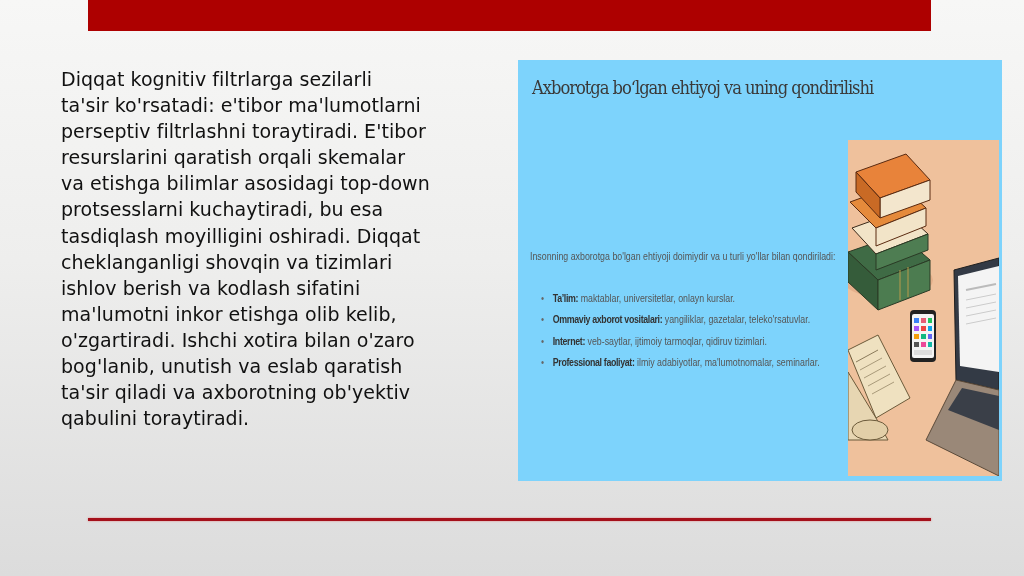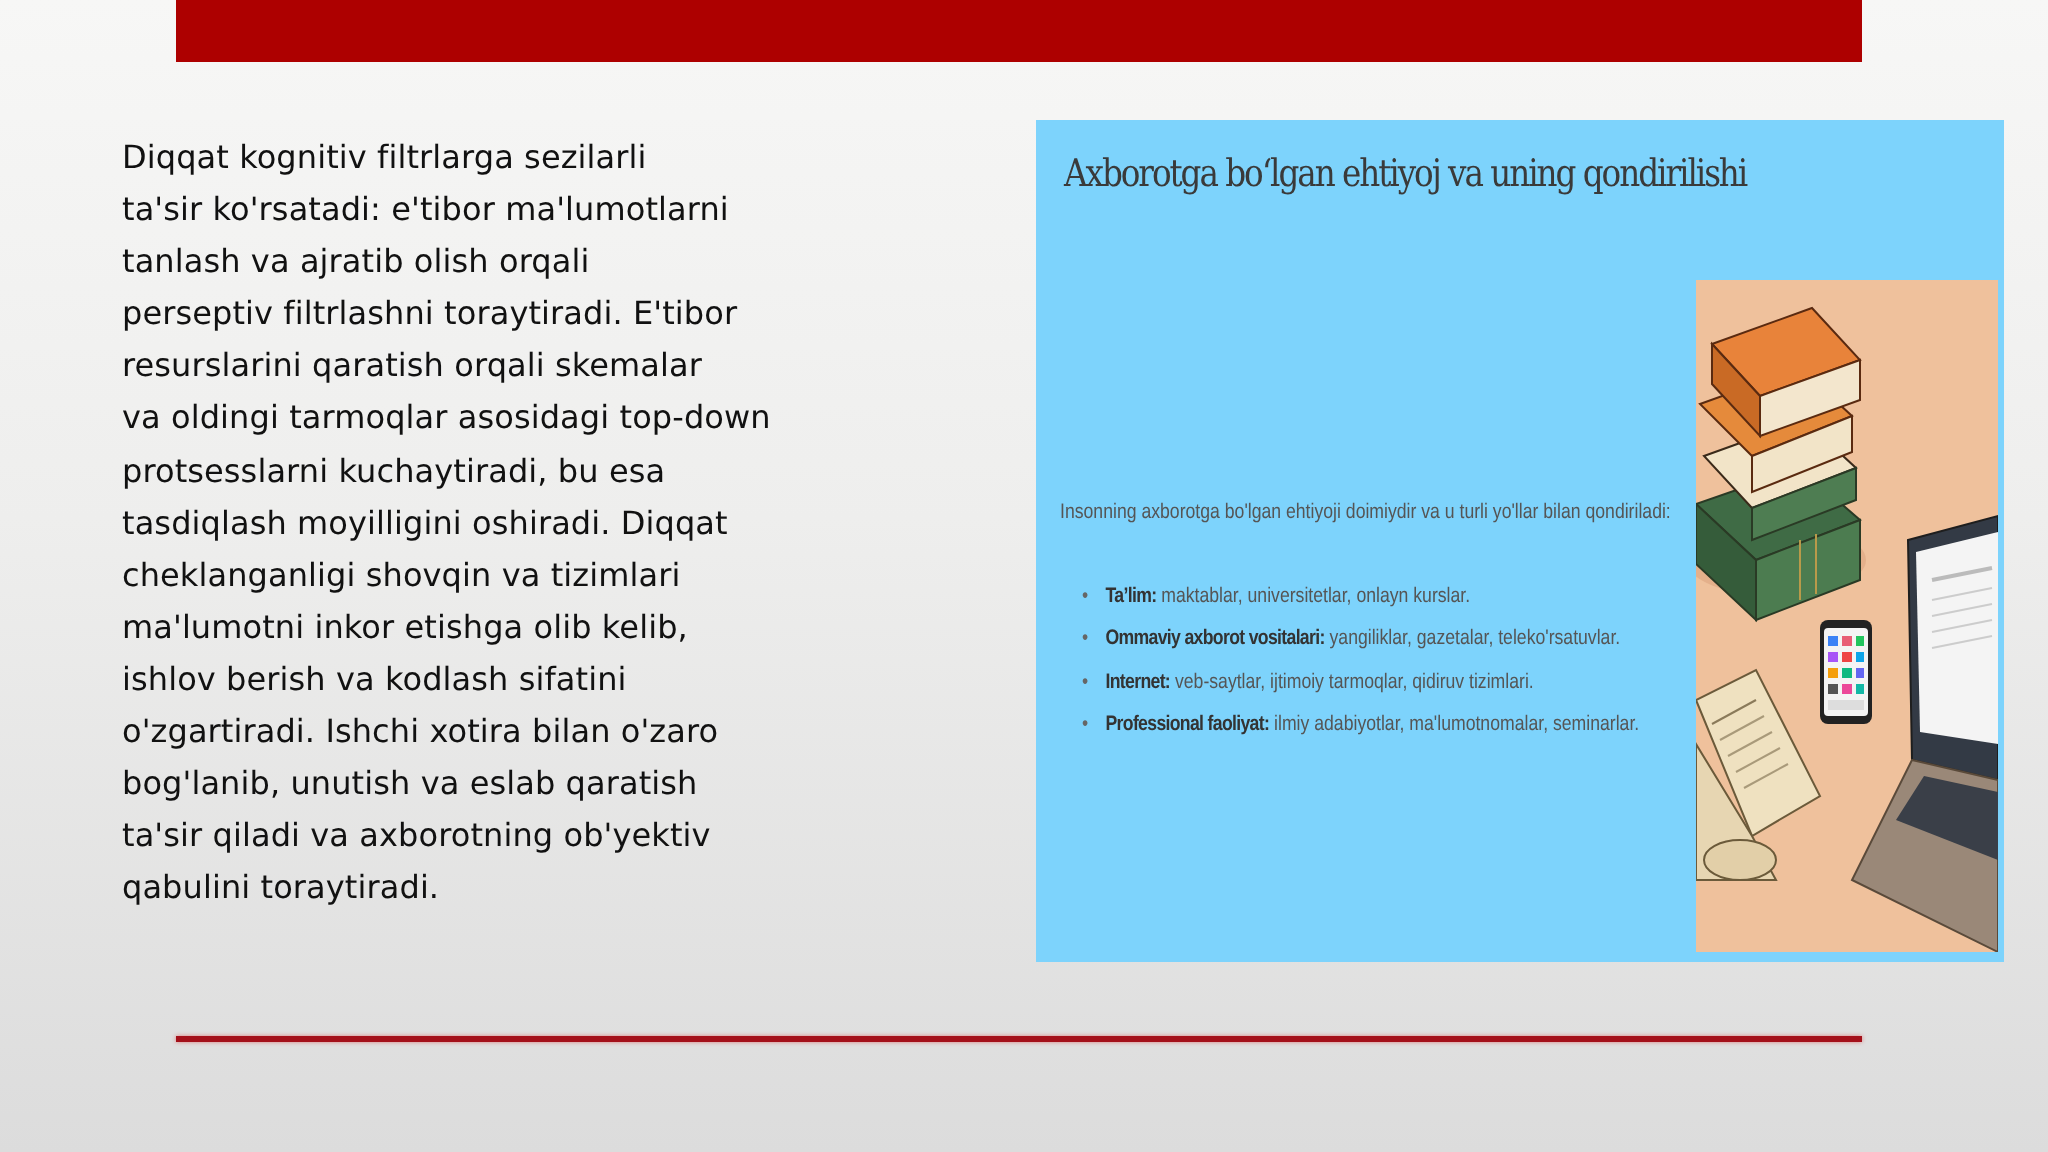--- a/index.html
+++ b/index.html
@@ -11,21 +11,21 @@
   .top-bar {
     position: absolute; left: 88px; top: 0; width: 843px; height: 31px;
     background: #ad0000;
   }
   .bottom-rule {
     position: absolute; left: 88px; top: 518px; width: 843px; height: 3px;
     background: #a4101a; box-shadow: 0 0 2px rgba(220,60,60,0.6);
   }
   .body-text {
     position: absolute; left: 61px; top: 66px; width: 440px;
-    font-size: 16px; line-height: 26.1px; color: #111; letter-spacing: 0.05px;
+    font-size: 19px; line-height: 26.1px; color: #111; letter-spacing: 0.05px;
   }
   .body-text span { display: block; white-space: nowrap; }
   .panel {
     position: absolute; left: 518px; top: 60px; width: 484px; height: 421px;
     background: #7dd3fc;
   }
   .panel-title {
     position: absolute; left: 14px; top: 16px;
     font-family: "DejaVu Serif", serif; font-size: 19px; color: #3a3a3a;
     letter-spacing: -1.2px; transform: scaleX(0.86); transform-origin: left top;
@@ -51,29 +51,28 @@
   }
 </style>
 </head>
 <body>
 
 <div class="top-bar"></div>
 
 <div class="body-text">
   <span>Diqqat kognitiv filtrlarga sezilarli</span>
   <span>ta'sir ko'rsatadi: e'tibor ma'lumotlarni</span>
-  <span>tanlash va ajratib olish orqali</span>
   <span>perseptiv filtrlashni toraytiradi. E'tibor</span>
   <span>resurslarini qaratish orqali skemalar</span>
-  <span>va oldingi tarmoqlar asosidagi top-down</span>
+  <span>va etishga bilimlar asosidagi top-down</span>
   <span>protsesslarni kuchaytiradi, bu esa</span>
   <span>tasdiqlash moyilligini oshiradi. Diqqat</span>
   <span>cheklanganligi shovqin va tizimlari</span>
+  <span>ishlov berish va kodlash sifatini</span>
   <span>ma'lumotni inkor etishga olib kelib,</span>
-  <span>ishlov berish va kodlash sifatini</span>
   <span>o'zgartiradi. Ishchi xotira bilan o'zaro</span>
   <span>bog'lanib, unutish va eslab qaratish</span>
   <span>ta'sir qiladi va axborotning ob'yektiv</span>
   <span>qabulini toraytiradi.</span>
 </div>
 
 <div class="panel">
   <div class="panel-title">Axborotga bo‘lgan ehtiyoj va uning qondirilishi</div>
   <div class="panel-intro">Insonning axborotga bo'lgan ehtiyoji doimiydir va u turli yo'llar bilan qondiriladi:</div>
   <ul class="panel-list">

